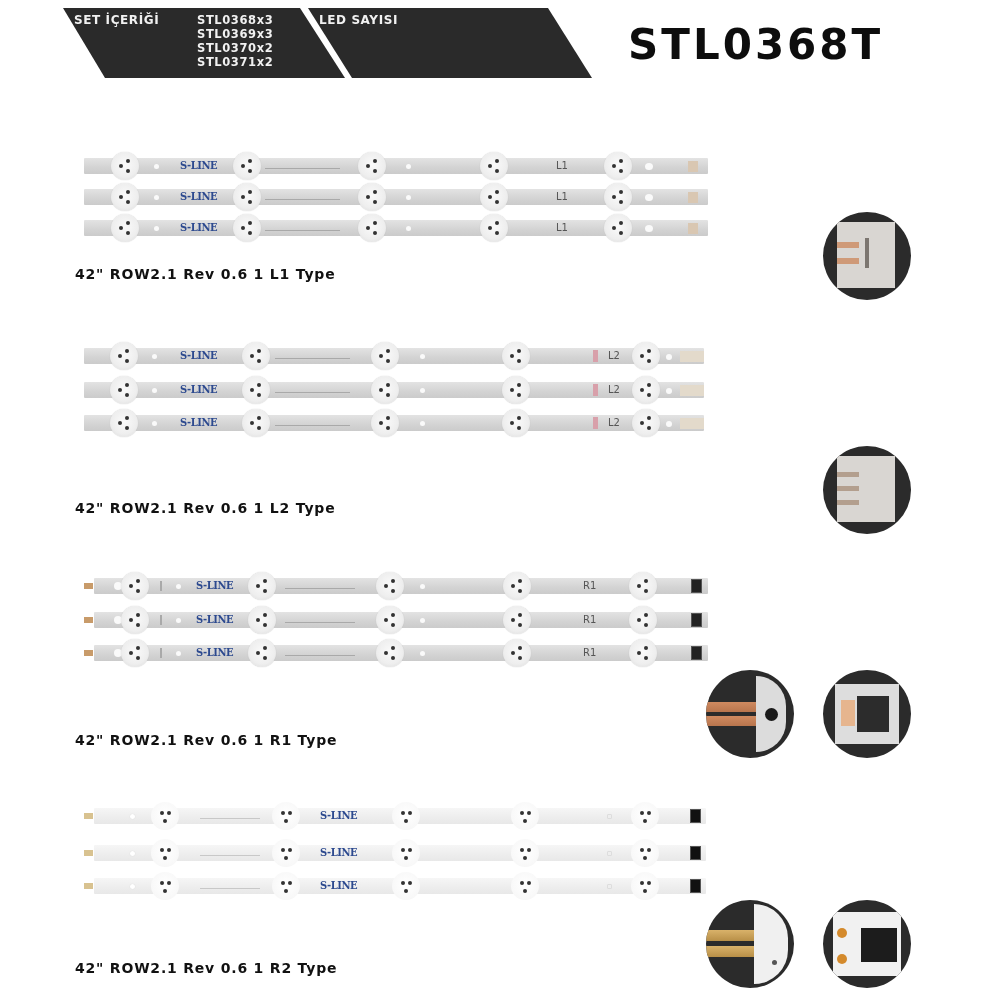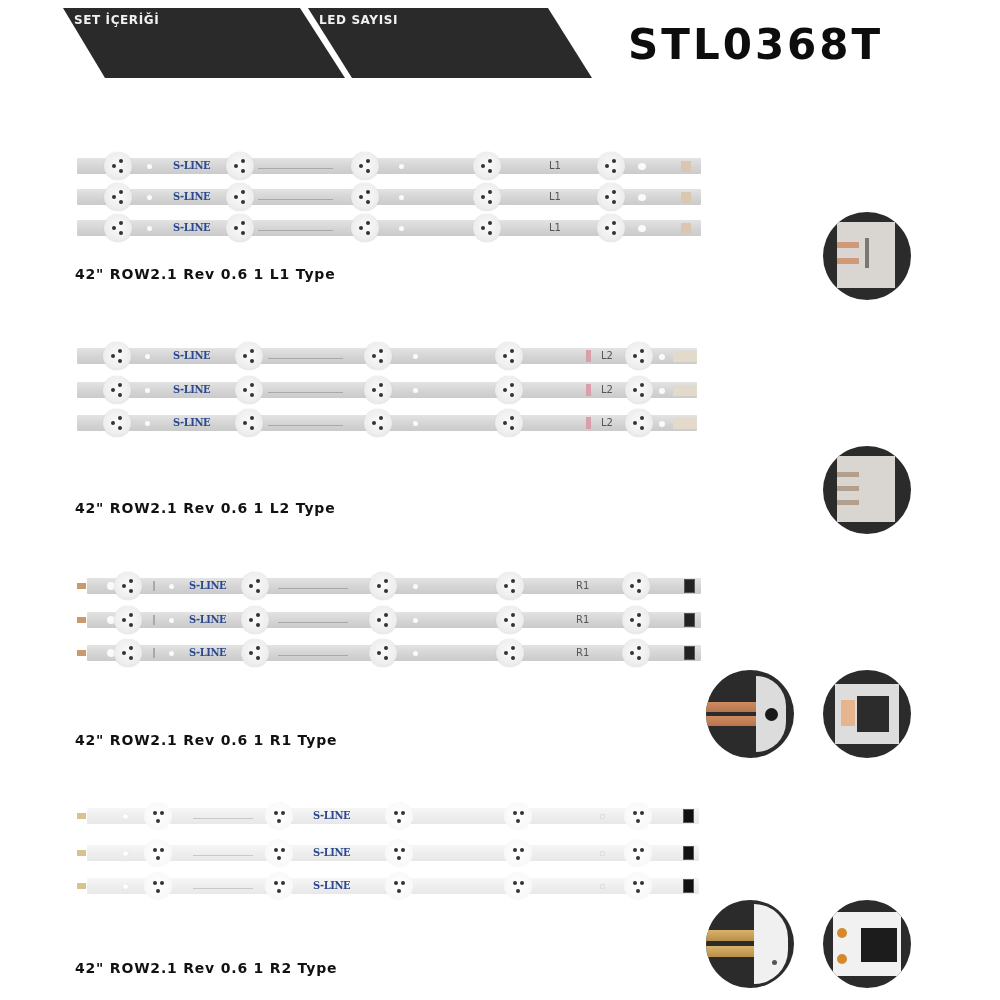--- a/index.html
+++ b/index.html
@@ -13,21 +13,21 @@
   .set-title { left: 14px; top: 5px; font-size: 12px; }
   .set-list  { left: 137px; top: 5px; }
   .led-title { left: 259px; top: 5px; font-size: 12px; }
   .led-list  { left: 390px; top: 5px; }
   .banner-text div { white-space: nowrap; }
 
   .model-title { position: absolute; top: 20px; left: 628px; font-family: "DejaVu Sans", sans-serif; font-weight: bold; font-size: 42px; letter-spacing: 3px; color: #0d0d0d; }
 
   
   .section { position: absolute; left: 72px; width: 640px; }
-  .strip { position: absolute; left: 1px; height: 22px; text-align: center; }
+  .strip { position: absolute; left: 8px; height: 22px; text-align: center; }
   .strip .bar { position: absolute; top: 3px; height: 16px; left: 4px; right: 0; background: linear-gradient(#e3e3e3, #d3d3d3 60%, #cbcbcb); border-radius: 1px; }
   .strip.white .bar { background: linear-gradient(#f6f6f6, #ededed 60%, #e8e8e8); }
   .lens { position: absolute; top: -3px; width: 28px; height: 28px; margin-left: -14px; border-radius: 50%; background: radial-gradient(circle at 50% 45%, #fafafa 0%, #eeeeee 60%, #d8d8d8 100%); box-shadow: 0 0 1px #bbb; }
   .strip.white .lens { background: radial-gradient(circle at 50% 45%, #ffffff 0%, #f8f8f8 70%, #ececec 100%); box-shadow: none; }
   .lens i { position: absolute; width: 4px; height: 4px; background: #333; border-radius: 50%; }
   .lens i.a { left: 8px; top: 12px; }
   .lens i.b { left: 15px; top: 7px; }
   .lens i.c { left: 15px; top: 17px; }
   .strip.white .lens i.a { left: 9px; top: 9px; }
   .strip.white .lens i.b { left: 16px; top: 9px; }
@@ -55,20 +55,26 @@
 </style>
 </head>
 <body>
 
 <div class="banner">
   <svg class="shape" viewBox="0 0 535 70">
     <polygon points="3,0 240,0 285,70 45,70" fill="#2a2a2a"></polygon>
     <polygon points="248,0 488,0 532,70 292,70" fill="#2a2a2a"></polygon>
   </svg>
   <div class="banner-text set-title">SET İÇERİĞİ</div>
+  <div class="banner-text set-list">
+    <div>STL0368x3</div>
+    <div>STL0369x3</div>
+    <div>STL0370x2</div>
+    <div>STL0371x2</div>
+  </div>
   <div class="banner-text led-title">LED SAYISI</div>
 </div>
 
 <div class="model-title">STL0368T</div>
 
 <div class="section" style="top:155px; height:80px;">
   <div class="strip" style="top:0px; width:628px;">
     <div class="bar"></div>
     <div class="lens" style="left:45px;">
         <i class="a"></i>

